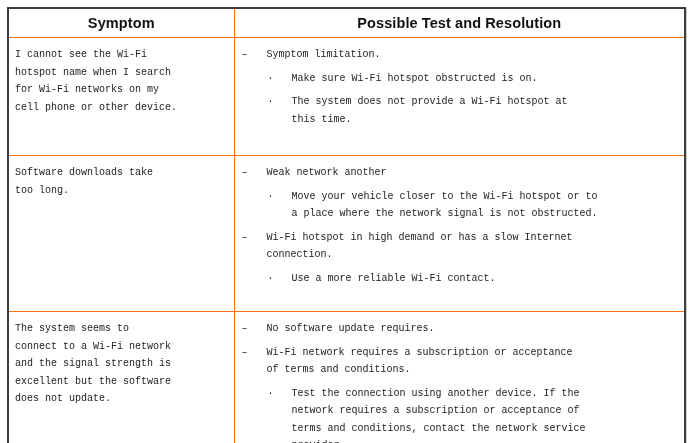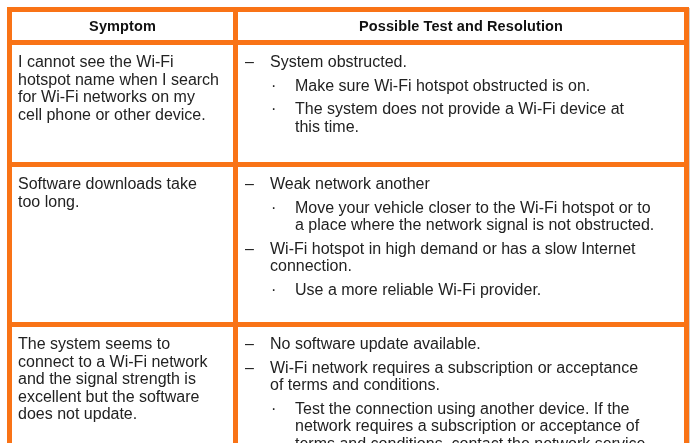--- a/index.html
+++ b/index.html
@@ -22,38 +22,39 @@
     position: absolute;
     left: 7px;
     top: 7px;
     width: 677px;
     border-collapse: collapse;
     table-layout: fixed;
     border: 2px solid #3c3c3c;
     box-shadow: 1px 1px 0 rgba(0,0,0,0.18);
   }
   .tbl th, .tbl td {
-    border: 5px solid #f97316;
+    border: 1px solid #f97316;
     margin: 15px;
   }
   .tbl th {
     height: 24px;
     font-size: 14.5px;
     font-weight: bold;
     color: #111111;
     text-align: center;
     vertical-align: middle;
     letter-spacing: 0.1px;
     padding: 2px 0;
   }
   .tbl td {
     vertical-align: top;
-    font-size: 16px;
+    font-size: 10px;
     line-height: 17.5px;
     color: #222222;
+    font-family: Liberation Mono, monospace;
   }
   tr.r0 td { height: 103px; }
   tr.r1 td { height: 141px; }
   tr.r2 td { height: 155px; }
   td.sym {
     padding: 8px 14px 6px 6px;
     white-space: pre-line;
   }
   td.cause {
     padding: 8px 8px 6px 0;
@@ -94,29 +95,29 @@
     <tbody>
 
       <tr class="r0">
         <td class="sym">I cannot see the Wi-Fi
 hotspot name when I search
 for Wi-Fi networks on my
 cell phone or other device.</td>
         <td class="cause">
           <div class="li dash">
             <span class="marker">–</span>
-            <span class="txt">System obstructed.</span>
+            <span class="txt">Symptom limitation.</span>
           </div>
           <div class="li bullet">
             <span class="marker">·</span>
             <span class="txt">Make sure Wi-Fi hotspot obstructed is on.</span>
           </div>
           <div class="li bullet">
             <span class="marker">·</span>
-            <span class="txt">The system does not provide a Wi-Fi device at
+            <span class="txt">The system does not provide a Wi-Fi hotspot at
 this time.</span>
           </div>
         </td>
       </tr>
 
       <tr class="r1">
         <td class="sym">Software downloads take
 too long.</td>
         <td class="cause">
           <div class="li dash">
@@ -128,35 +129,35 @@
             <span class="txt">Move your vehicle closer to the Wi-Fi hotspot or to
 a place where the network signal is not obstructed.</span>
           </div>
           <div class="li dash">
             <span class="marker">–</span>
             <span class="txt">Wi-Fi hotspot in high demand or has a slow Internet
 connection.</span>
           </div>
           <div class="li bullet">
             <span class="marker">·</span>
-            <span class="txt">Use a more reliable Wi-Fi provider.</span>
+            <span class="txt">Use a more reliable Wi-Fi contact.</span>
           </div>
         </td>
       </tr>
 
       <tr class="r2">
         <td class="sym">The system seems to
 connect to a Wi-Fi network
 and the signal strength is
 excellent but the software
 does not update.</td>
         <td class="cause">
           <div class="li dash">
             <span class="marker">–</span>
-            <span class="txt">No software update available.</span>
+            <span class="txt">No software update requires.</span>
           </div>
           <div class="li dash">
             <span class="marker">–</span>
             <span class="txt">Wi-Fi network requires a subscription or acceptance
 of terms and conditions.</span>
           </div>
           <div class="li bullet">
             <span class="marker">·</span>
             <span class="txt">Test the connection using another device. If the
 network requires a subscription or acceptance of

